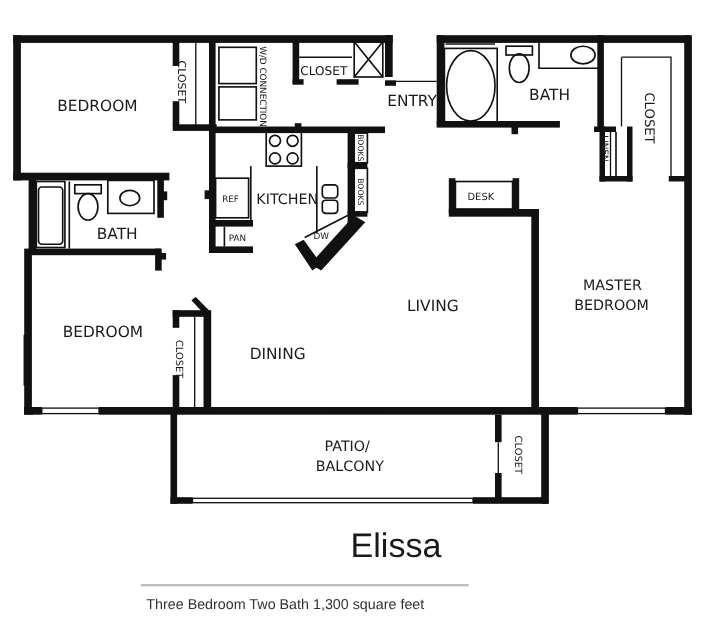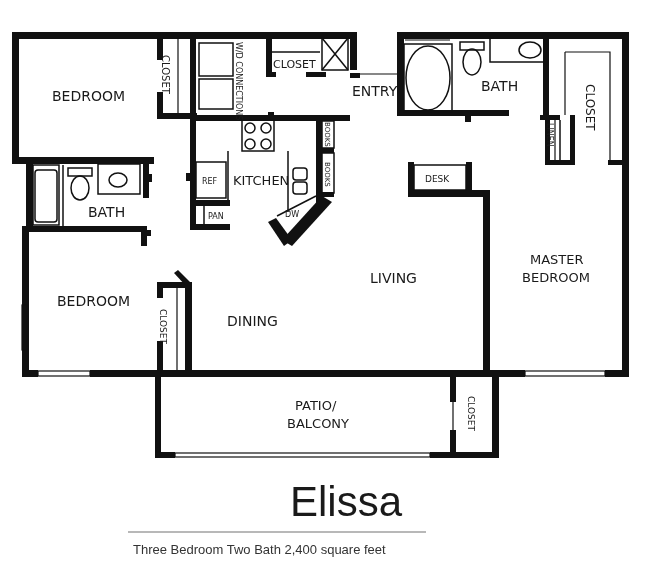--- a/index.html
+++ b/index.html
@@ -1,19 +1,19 @@
 <!DOCTYPE html>
 <html><head>
 <meta charset="utf-8">
 <style>
   html, body { margin:0; padding:0; background:#ffffff; }
   body { width:650px; height:583px; position:relative; overflow:hidden; font-family:"DejaVu Sans", sans-serif; }
   #plan { position:absolute; left:0; top:0; }
   .lbl { font-family:"DejaVu Sans", sans-serif; fill:#1a1a1a; }
-  .title { position:absolute; left:290px; top:478px; width:140px; text-align:left; font-family:"Liberation Sans", sans-serif; font-size:42px; font-weight:300; color:#1a1a1a; letter-spacing:0px; }
+  .title { position:absolute; left:290px; top:478px; width:140px; text-align:center; font-family:"Liberation Sans", sans-serif; font-size:31px; font-weight:300; color:#1a1a1a; letter-spacing:0px; }
   .rule { position:absolute; left:128px; top:531px; width:298px; height:2px; background:#b8b8b8; }
   .sub { position:absolute; left:133px; top:542px; width:300px; font-family:"Liberation Sans", sans-serif; font-size:13px; color:#333; white-space:nowrap; }
 </style>
 </head>
 <body>
 
 <svg id="plan" width="650" height="470" viewBox="0 0 650 470">
   <g fill="#111">
 
     <rect x="12" y="32" width="345" height="7"></rect>
@@ -191,13 +191,13 @@
     <text x="530" y="264" font-size="13">MASTER</text>
     <text x="522" y="282" font-size="13">BEDROOM</text>
     <text x="295" y="410" font-size="13">PATIO/</text>
     <text x="287" y="428" font-size="13">BALCONY</text>
     <text x="0" y="0" font-size="9" transform="translate(468,396) rotate(90)">CLOSET</text>
   </g>
 </svg>
 
 <div class="title">Elissa</div>
 <div class="rule"></div>
-<div class="sub">Three Bedroom Two Bath 2,400 square feet</div>
+<div class="sub">Three Bedroom Two Bath 1,300 square feet</div>
 
 </body></html>

